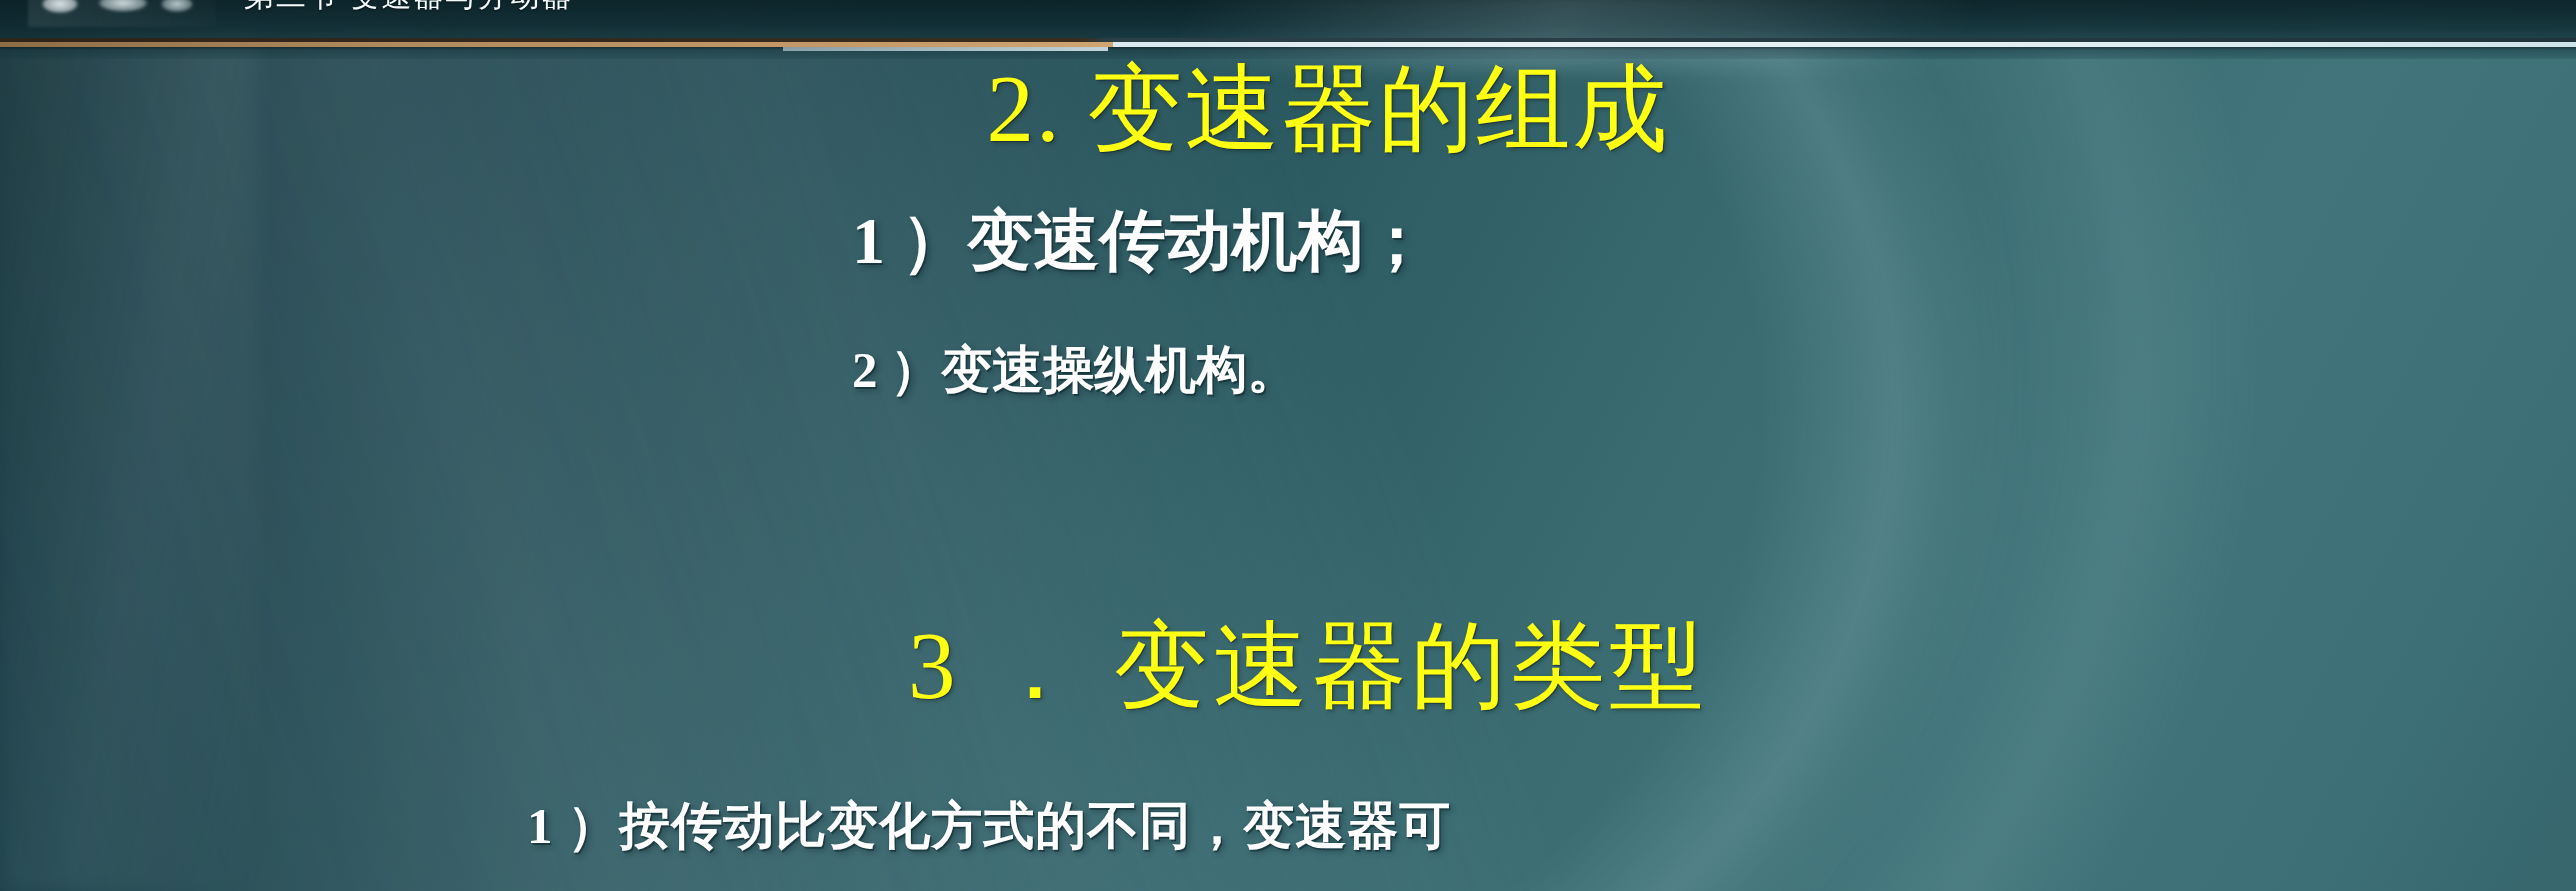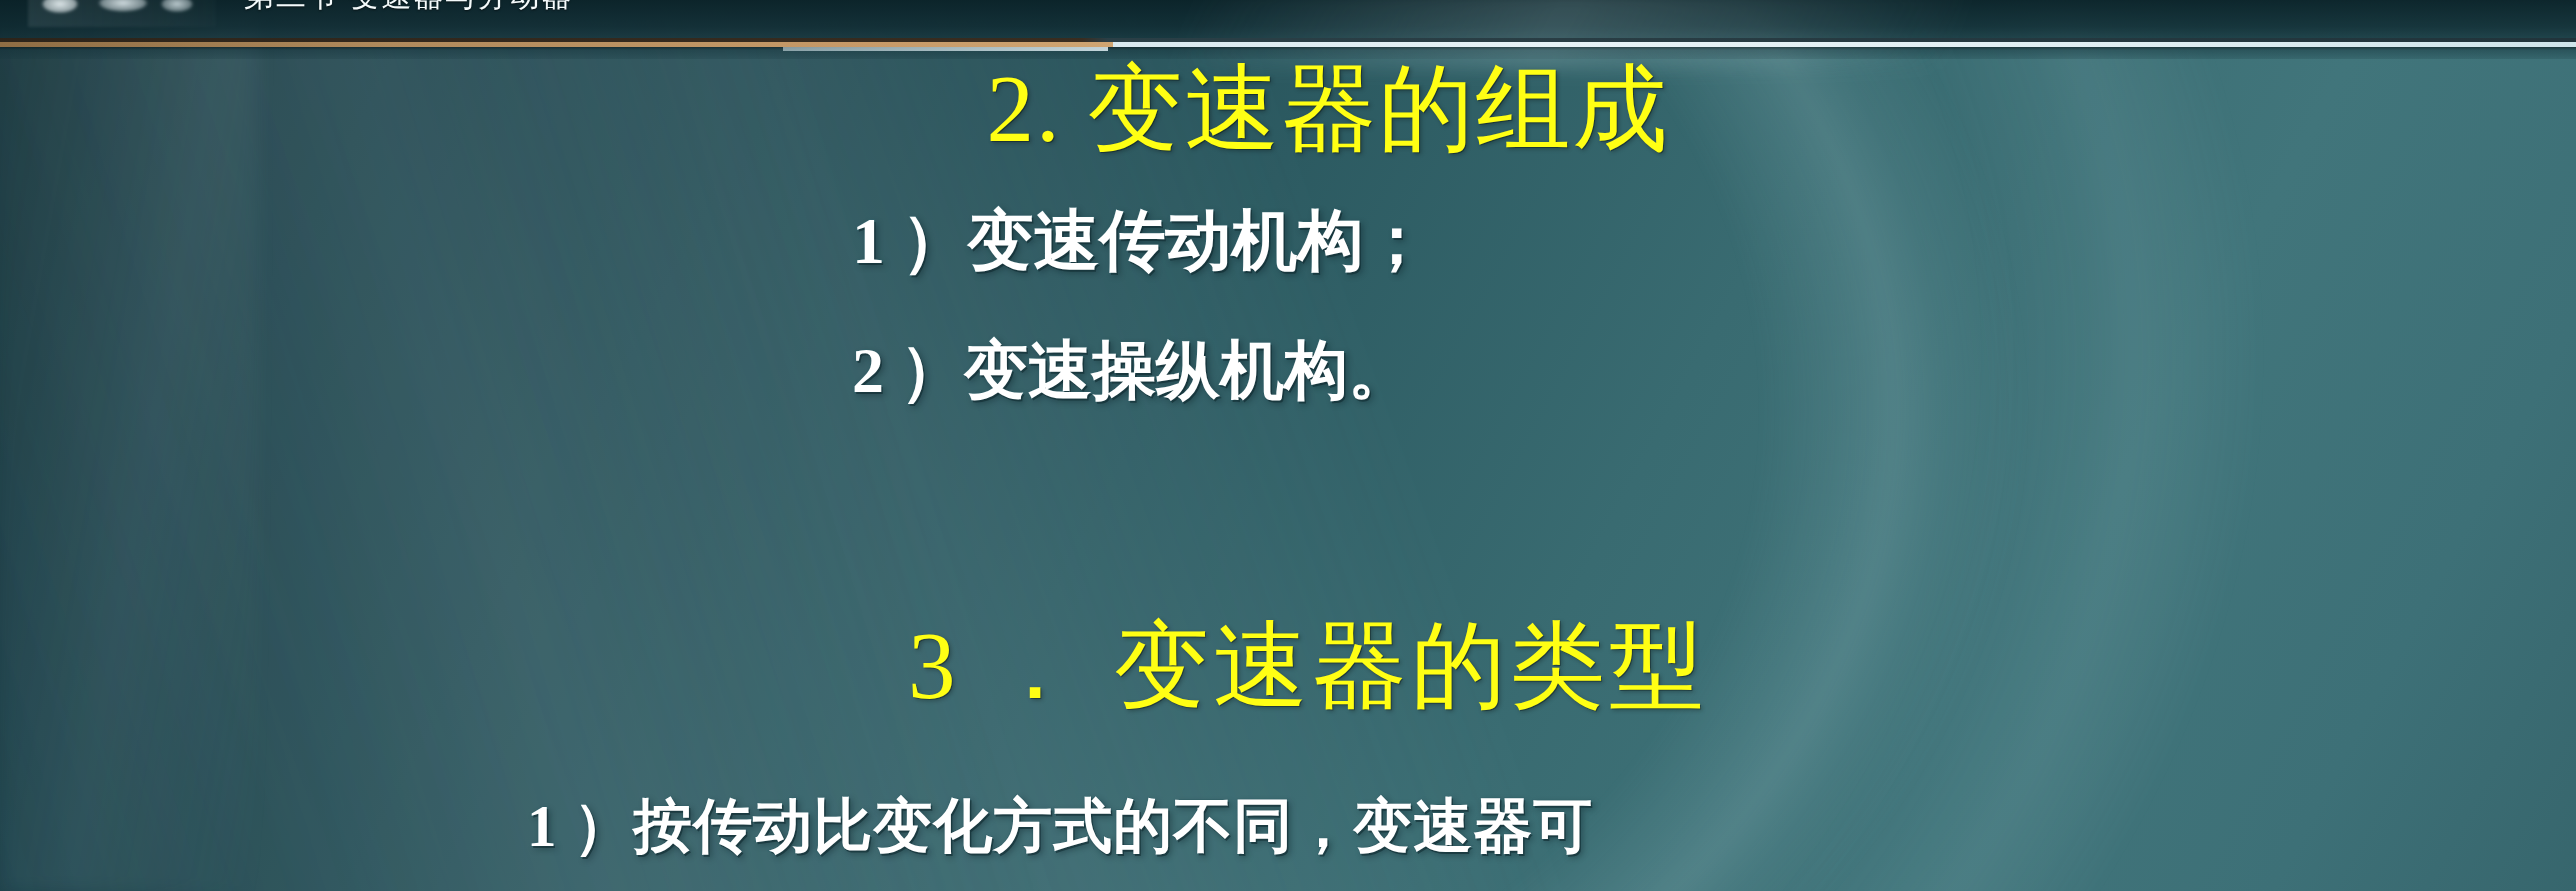--- a/index.html
+++ b/index.html
@@ -292,28 +292,28 @@
   #body-line-1 {
     left: 852px;
     top: 149px;
     font-size: 66px;
     line-height: 83px;
   }
 
   #body-line-2 {
     left: 852px;
     top: 279px;
-    font-size: 64px;
+    font-size: 51px;
     line-height: 83px;
   }
 
   #body-line-3 {
     left: 527px;
     top: 733px;
-    font-size: 59px;
+    font-size: 51px;
     line-height: 87px;
     letter-spacing: 1px;
   }
 </style>
 </head>
 <body>
 
 <div id="slide">
 
   <div class="bg-base"></div>

